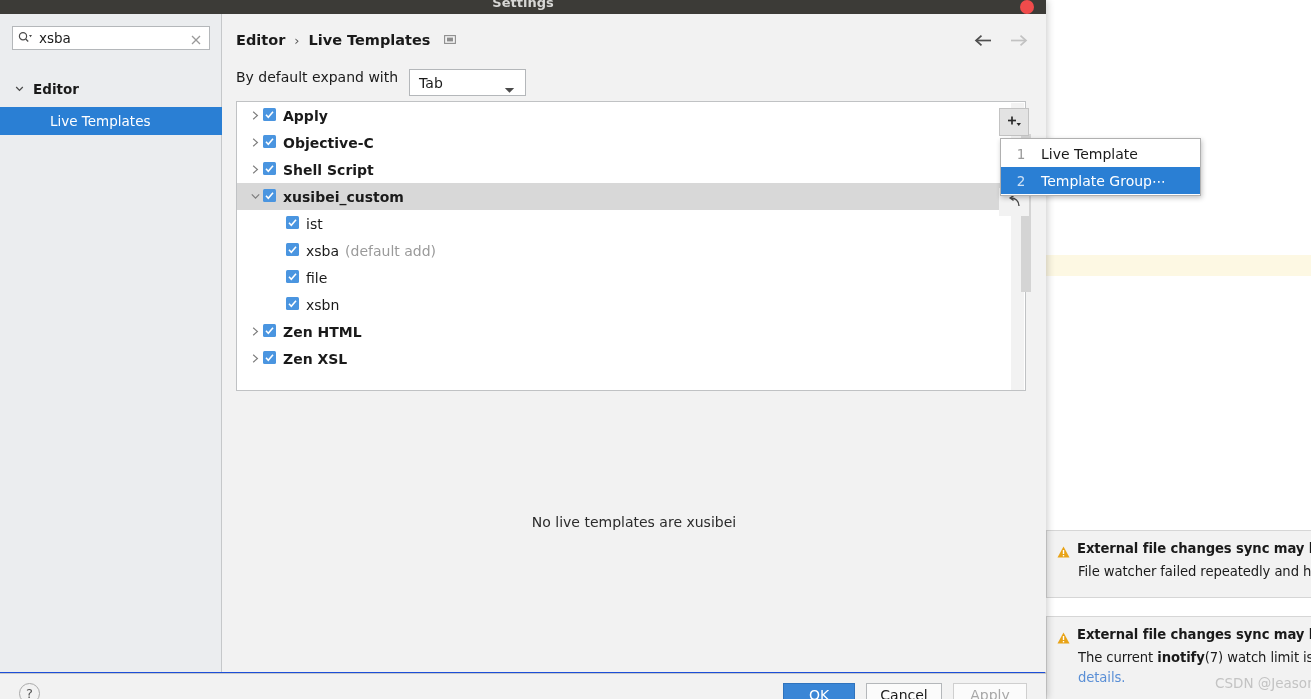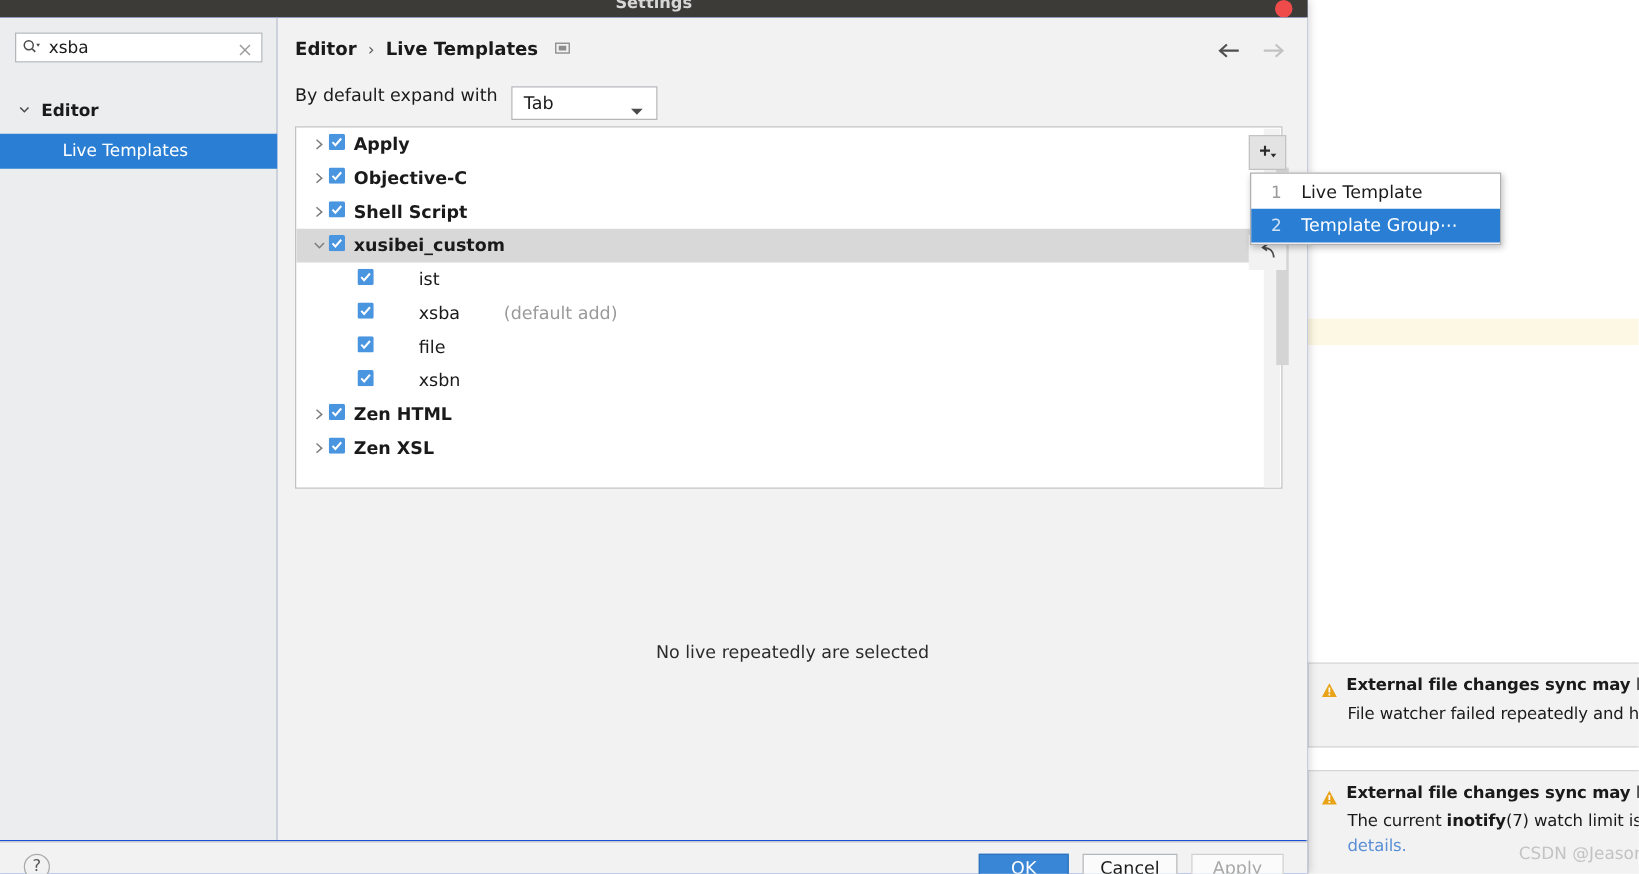--- a/index.html
+++ b/index.html
@@ -148,21 +148,21 @@
     position: relative; height: 27px; display: flex; align-items: center;
     font-size: 14px; color: #1a1a1a; white-space: nowrap;
   }
   .row.selected { background: #d8d8d8; }
   .row .twisty { width: 15px; display: flex; justify-content: center; flex: 0 0 auto; }
   .row .cb { flex: 0 0 auto; }
   .row .lbl { margin-left: 7px; }
   .row.group .lbl { font-weight: bold; }
   .row .hint { color: #9a9a9a; margin-left: 6px; }
   .indent-0 { padding-left: 11px; }
-  .indent-1 { padding-left: 49px; gap: 29px; }
+  .indent-1 { padding-left: 49px; }
 
   .tree-scroll {
     position: absolute; right: 1px; top: 1px; width: 13px; height: 288px;
     background: #f2f2f2;
   }
   .tree-thumb {
     position: absolute; right: 15px; top: 120px; width: 10px; height: 158px;
     background: #d4d4d4;
   }
 
@@ -489,21 +489,21 @@
                 <rect width="13" height="13" rx="1.5" fill="#4a95e0"></rect>
               <path d="M3 6.7 L5.3 9.2 L10 3.8" fill="none" stroke="#fff" stroke-width="1.6"></path>
               </svg>
           </span>
           <span class="lbl">Zen XSL</span>
         </div>
       </div>
 
       <div class="tree-thumb"></div>
 
-      <div class="empty-msg">No live repeatedly are selected</div>
+      <div class="empty-msg">No live templates are xusibei</div>
     </div>
 
     <div class="add-btn">
       <svg width="17" height="15" viewBox="0 0 17 15">
         <line x1="2" y1="5.5" x2="10" y2="5.5" stroke="#2b2b2b" stroke-width="1.7"></line>
         <line x1="6" y1="1.5" x2="6" y2="9.5" stroke="#2b2b2b" stroke-width="1.7"></line>
         <path d="M10.5 8 L15 8 L12.75 11 Z" fill="#2b2b2b"></path>
       </svg>
     </div>
 

